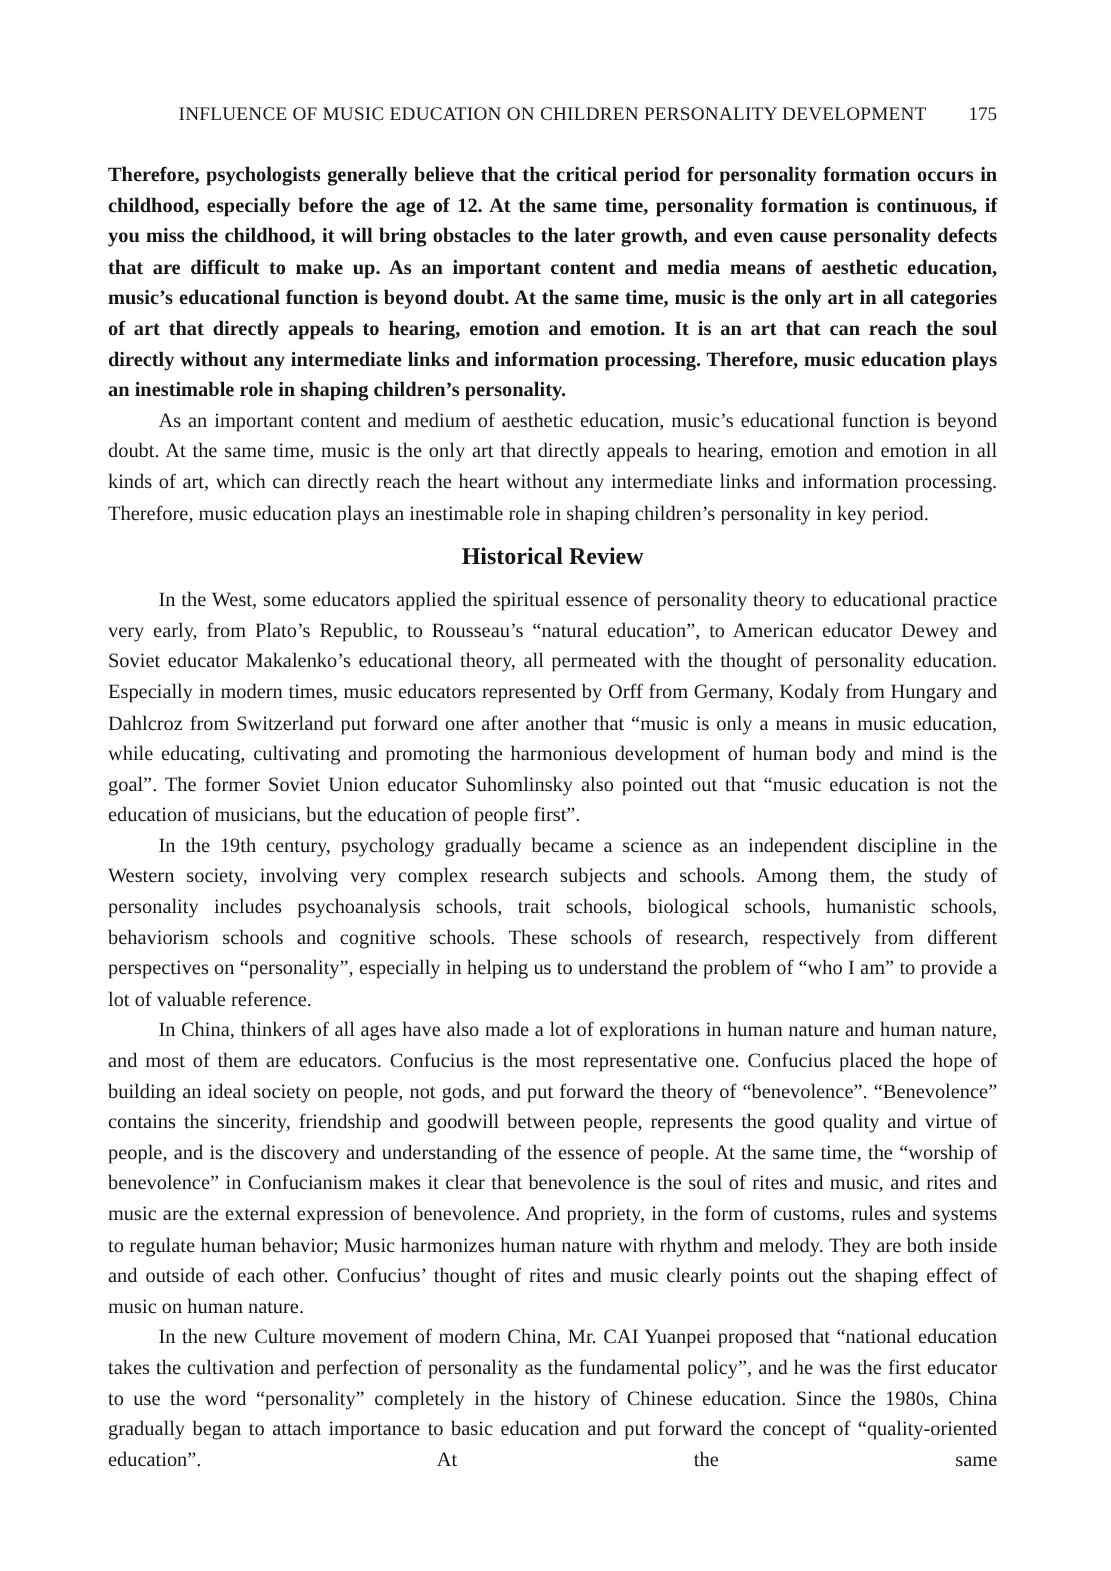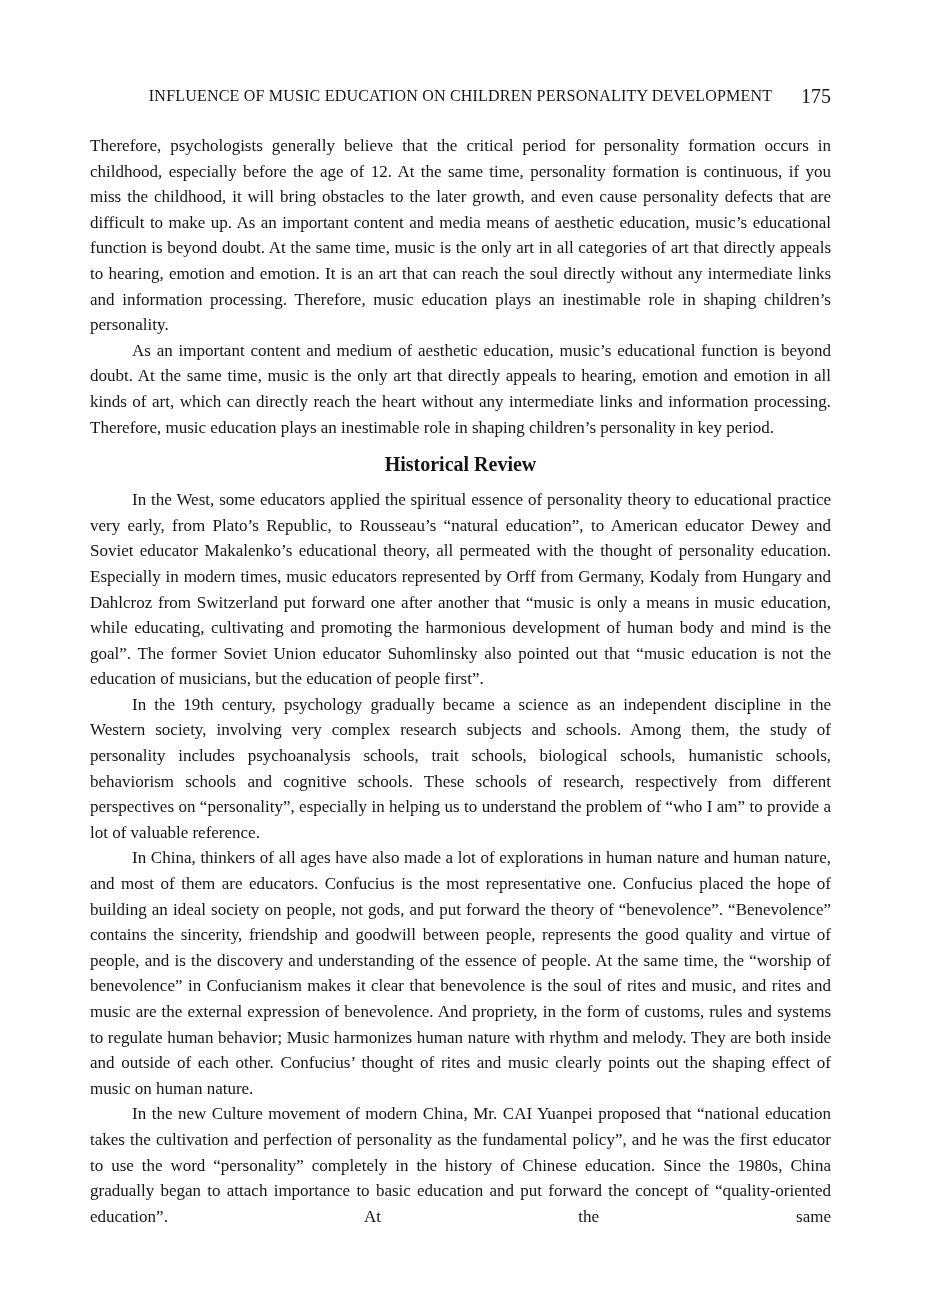--- a/index.html
+++ b/index.html
@@ -25,39 +25,40 @@
     font-size: 16px;
     line-height: 20px;
     text-align: center;
     letter-spacing: 0.2px;
     white-space: nowrap;
   }
   .running-header .pagenum {
     position: absolute;
     right: 0;
     top: 0;
-    font-size: 20px;
+    font-size: 16px;
     letter-spacing: 0;
   }
   .page-body {
     position: absolute;
     top: 133px;
     left: 90px;
     width: 741px;
     font-size: 17px;
     line-height: 25.6px;
     text-align: justify;
   }
   .page-body p {
     margin: 0;
     padding: 0;
     text-indent: 42px;
   }
   .page-body p.p-first {
     text-indent: 0;
+    font-weight: bold;
   }
   .page-body p.p-last {
     text-align-last: justify;
   }
   .section-heading {
     margin: 11px 0 10px 0;
     padding: 0;
     font-size: 20px;
     font-weight: bold;
     line-height: 26px;

